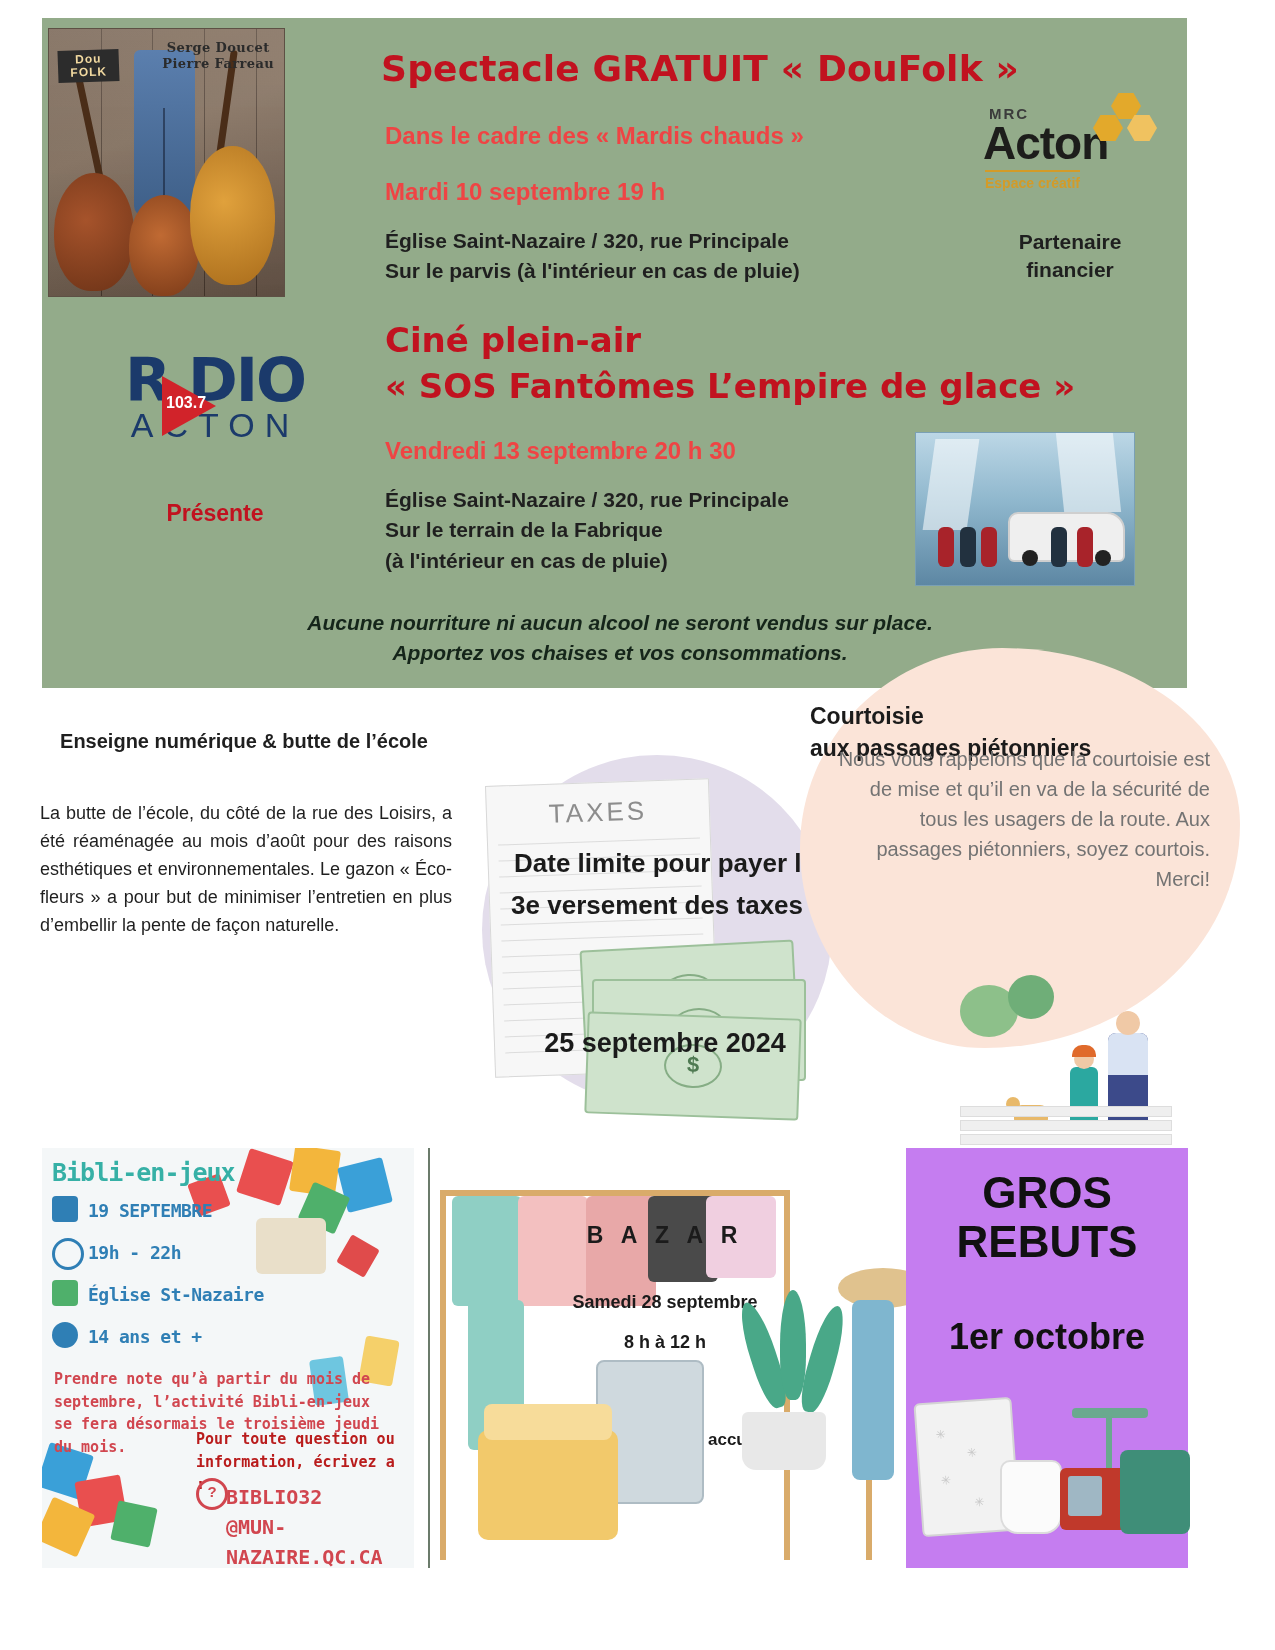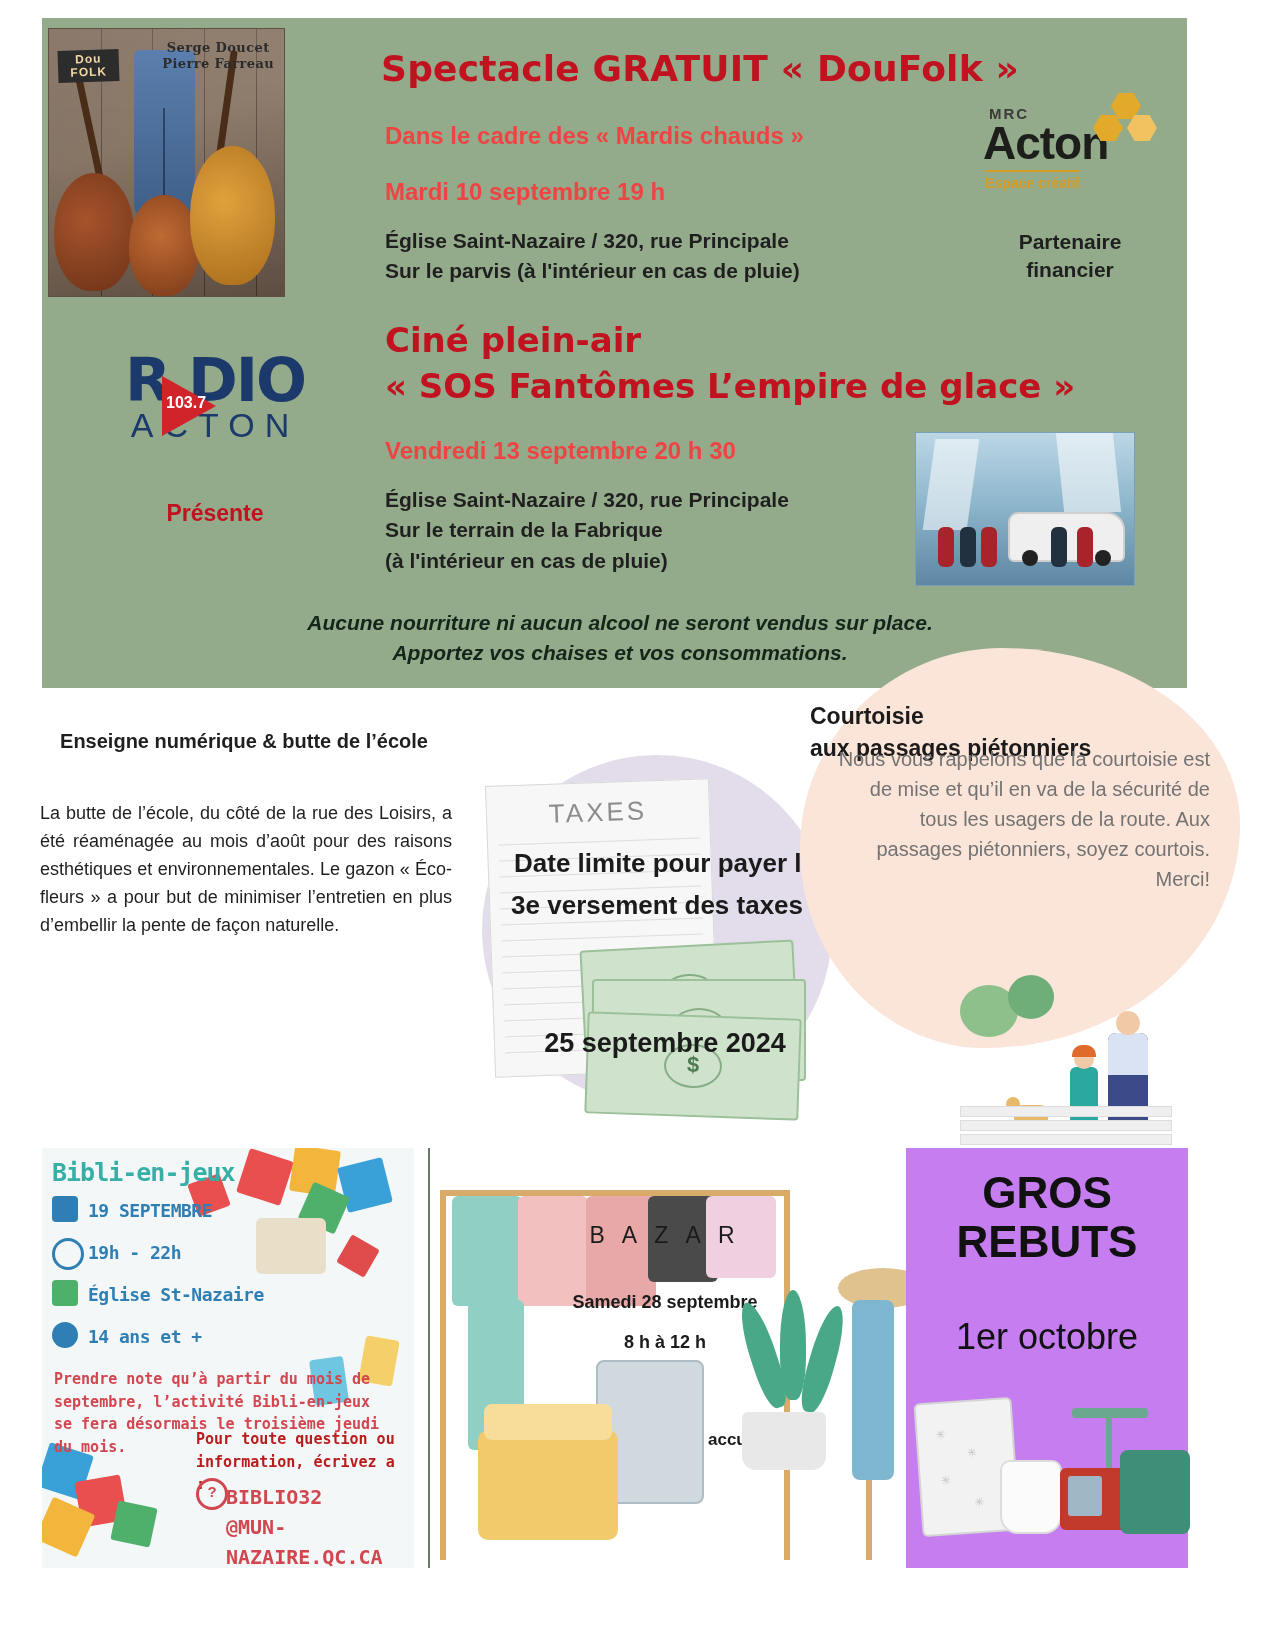--- a/index.html
+++ b/index.html
@@ -295,21 +295,21 @@
   
   .bazar{
     position:absolute;left:428px;top:1148px;width:470px;height:420px;
     background:#ffffff;border-left:2px solid #6b7b6b;overflow:hidden;
   }
   .rack-bar{position:absolute;left:440px;top:1190px;width:350px;height:6px;background:#d9ab6a;border-radius:3px;}
   .rack-leg{position:absolute;top:1190px;width:6px;height:370px;background:#d9ab6a;}
   .hanger{position:absolute;top:1196px;width:70px;height:110px;border-radius:6px;}
   .bazar-title{
     position:absolute;left:500px;top:1222px;width:330px;text-align:center;
-    font-size:23px;font-weight:normal;letter-spacing:6px;color:#1b1b1b;
+    font-size:23px;font-weight:bold;letter-spacing:6px;color:#1b1b1b;
   }
   .bazar-line{
     position:absolute;left:480px;width:370px;text-align:center;
     font-size:18px;font-weight:bold;color:#1b1b1b;
   }
   .bz1{top:1292px;}
   .bz2{top:1332px;}
   .bz3{top:1376px;}
   .bz4{top:1430px;font-size:17px;}
   .plant{
@@ -342,21 +342,21 @@
   .rebuts{
     position:absolute;left:906px;top:1148px;width:282px;height:420px;
     background:#c57df0;
   }
   .rebuts-title{
     position:absolute;left:906px;top:1168px;width:282px;text-align:center;
     font-size:44px;font-weight:bold;color:#111;line-height:1.12;
   }
   .rebuts-date{
     position:absolute;left:906px;top:1316px;width:282px;text-align:center;
-    font-size:36px;font-weight:normal;color:#111;
+    font-size:36px;font-weight:bold;color:#111;
   }
   .mattress{
     position:absolute;left:918px;top:1400px;width:94px;height:130px;background:#f2f2f2;
     border:2px solid #d4d4d4;border-radius:6px;transform:rotate(-4deg);
   }
   .mattress .st{position:absolute;width:12px;height:12px;color:#c9c9c9;font-size:12px;}
   .toilet{
     position:absolute;left:1000px;top:1460px;width:58px;height:70px;background:#fbfbfb;border:2px solid #dcdcdc;border-radius:10px 10px 18px 18px;
   }
   .tv{

